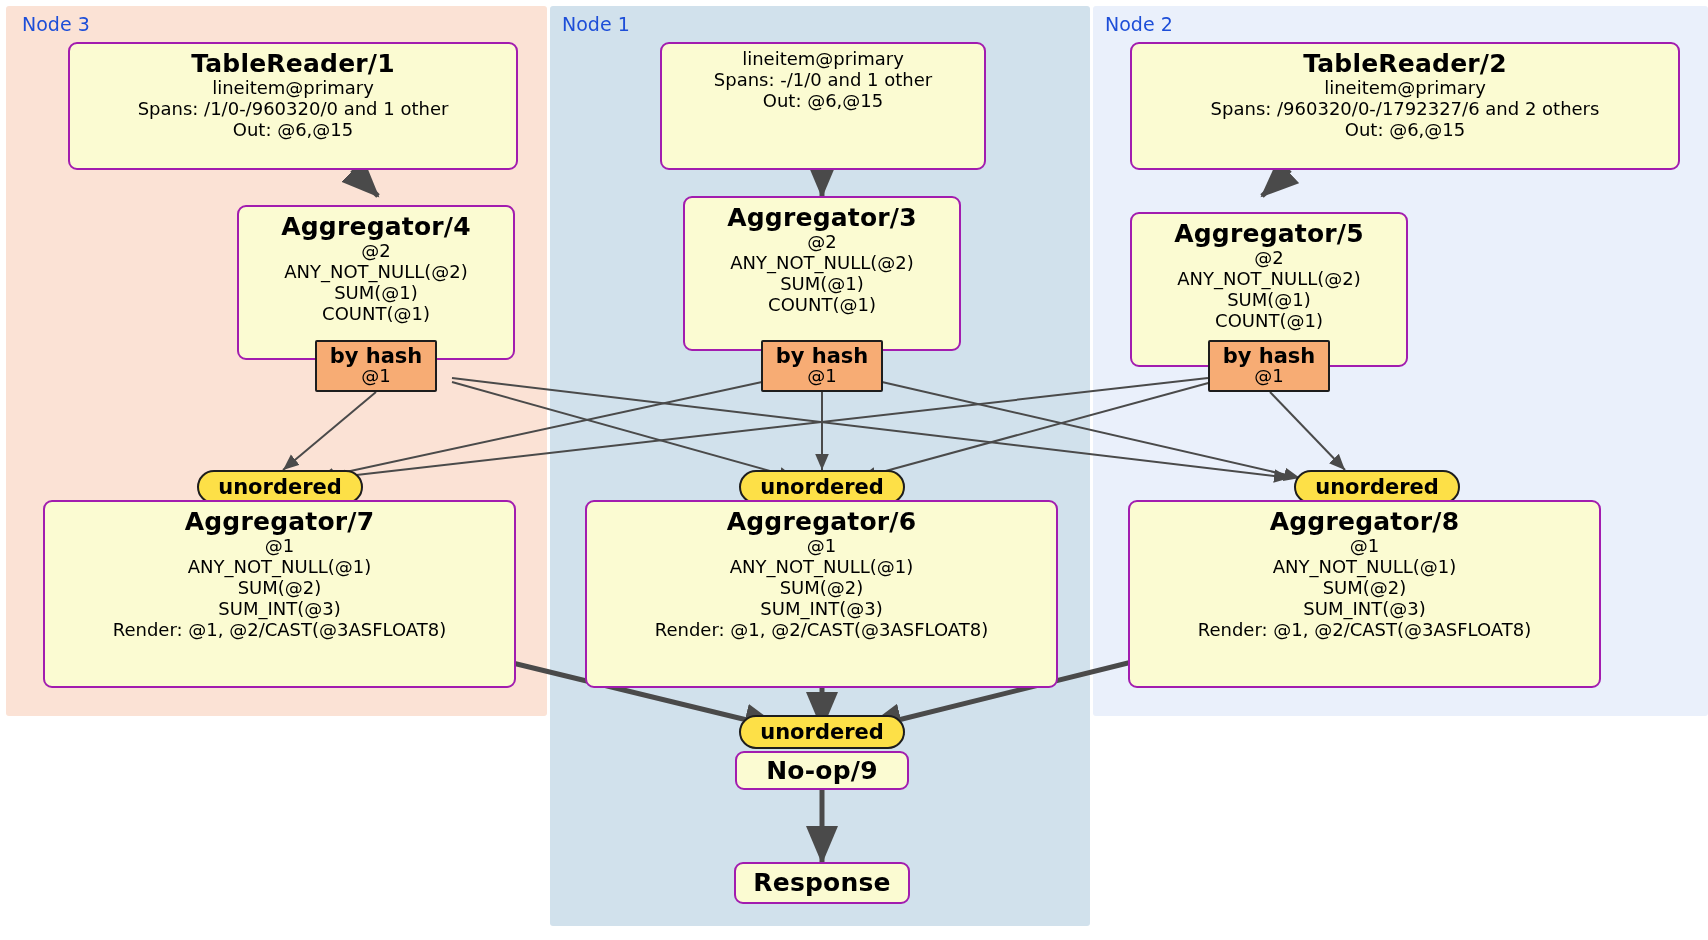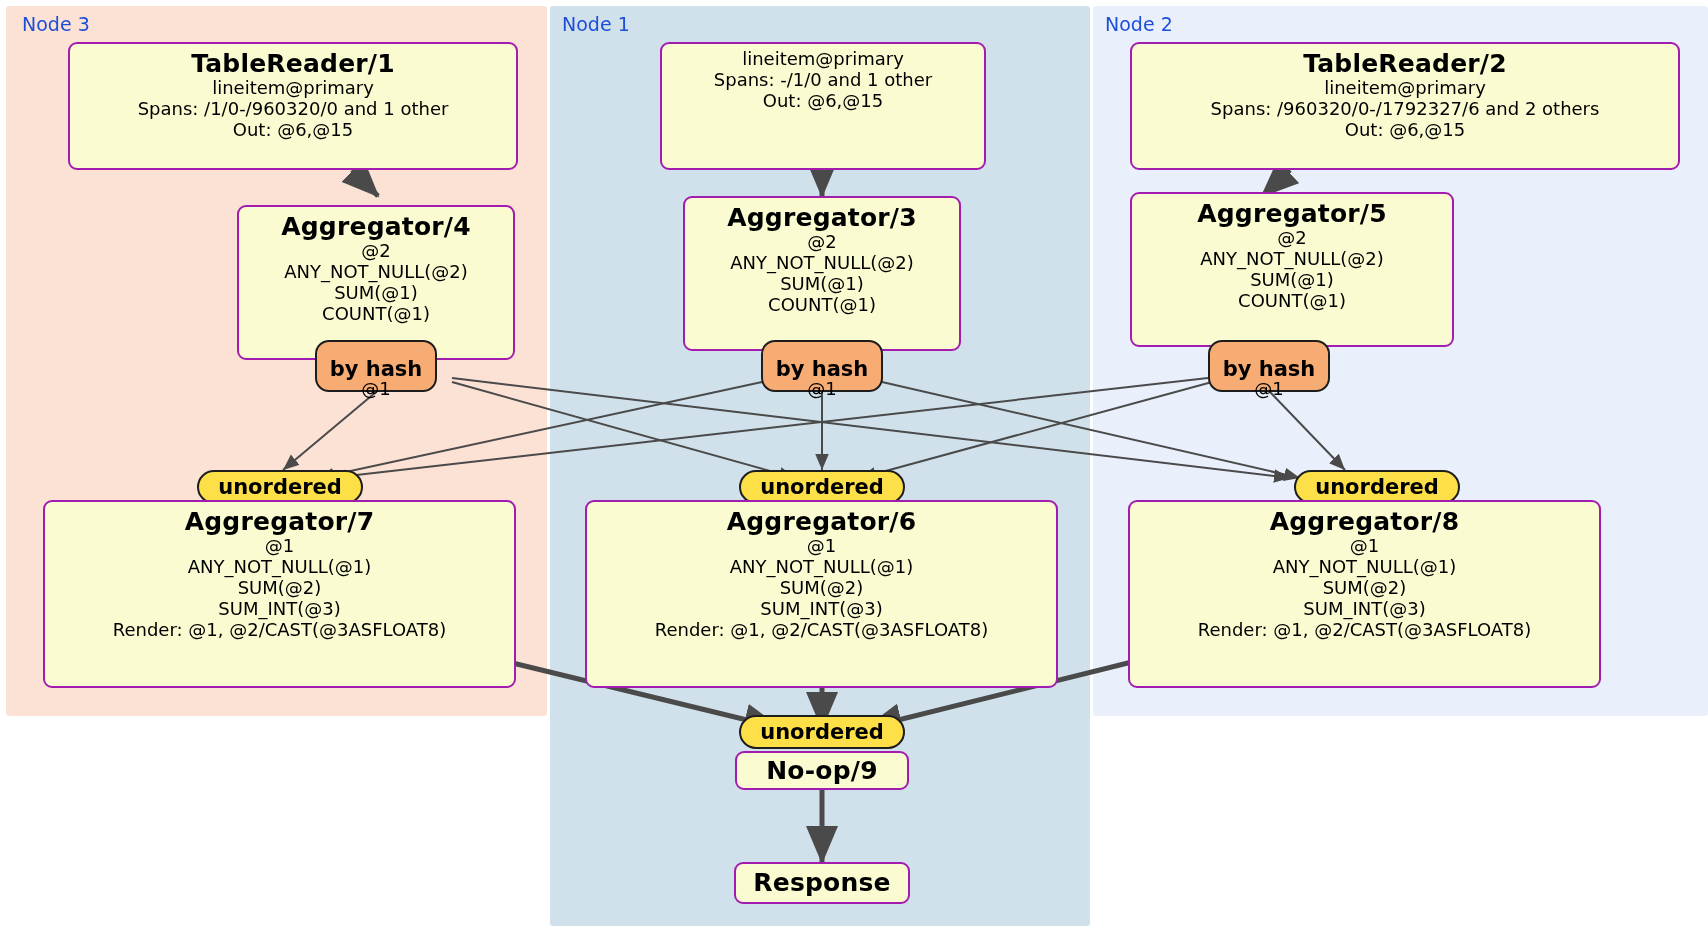--- a/index.html
+++ b/index.html
@@ -18,21 +18,21 @@
     padding-top:5px;
   }
   .proc-title{font-weight:bold;font-size:25px;letter-spacing:.2px;}
   .proc-line{font-size:18px;}
 
   .pill{
     position:absolute;box-sizing:border-box;
     border:2px solid #1d1d1d;border-radius:16px;text-align:center;
     line-height:1.05;color:#000;
   }
-  .pill.hash{background:#f7ac74;border-radius:14px;padding-top:16px;}
+  .pill.hash{background:#f7ac74;border-radius:2px;padding-top:3px;}
   .pill.unordered{background:#fde047;border-radius:18px;}
   .pill-main{font-weight:bold;font-size:21px;}
   .pill-sub{font-size:18px;}
 
   svg.edges{position:absolute;left:0;top:0;width:1708px;height:940px;
             pointer-events:none;overflow:visible;}
 </style>
 </head>
 <body>
 
@@ -108,21 +108,21 @@
   </div>
 
   <div class="proc-box" style="left:683px;top:196px;width:278px;height:155px;">
     <div class="proc-title">Aggregator/3</div>
     <div class="proc-line">@2</div>
     <div class="proc-line">ANY_NOT_NULL(@2)</div>
     <div class="proc-line">SUM(@1)</div>
     <div class="proc-line">COUNT(@1)</div>
   </div>
 
-  <div class="proc-box" style="left:1130px;top:192px;width:324px;height:155px;">
+  <div class="proc-box" style="left:1130px;top:212px;width:278px;height:155px;">
     <div class="proc-title">Aggregator/5</div>
     <div class="proc-line">@2</div>
     <div class="proc-line">ANY_NOT_NULL(@2)</div>
     <div class="proc-line">SUM(@1)</div>
     <div class="proc-line">COUNT(@1)</div>
   </div>
 
   <div class="pill hash" style="left:315px;top:340px;width:122px;height:52px;">
     <div class="pill-main">by hash</div>
     <div class="pill-sub">@1</div>

